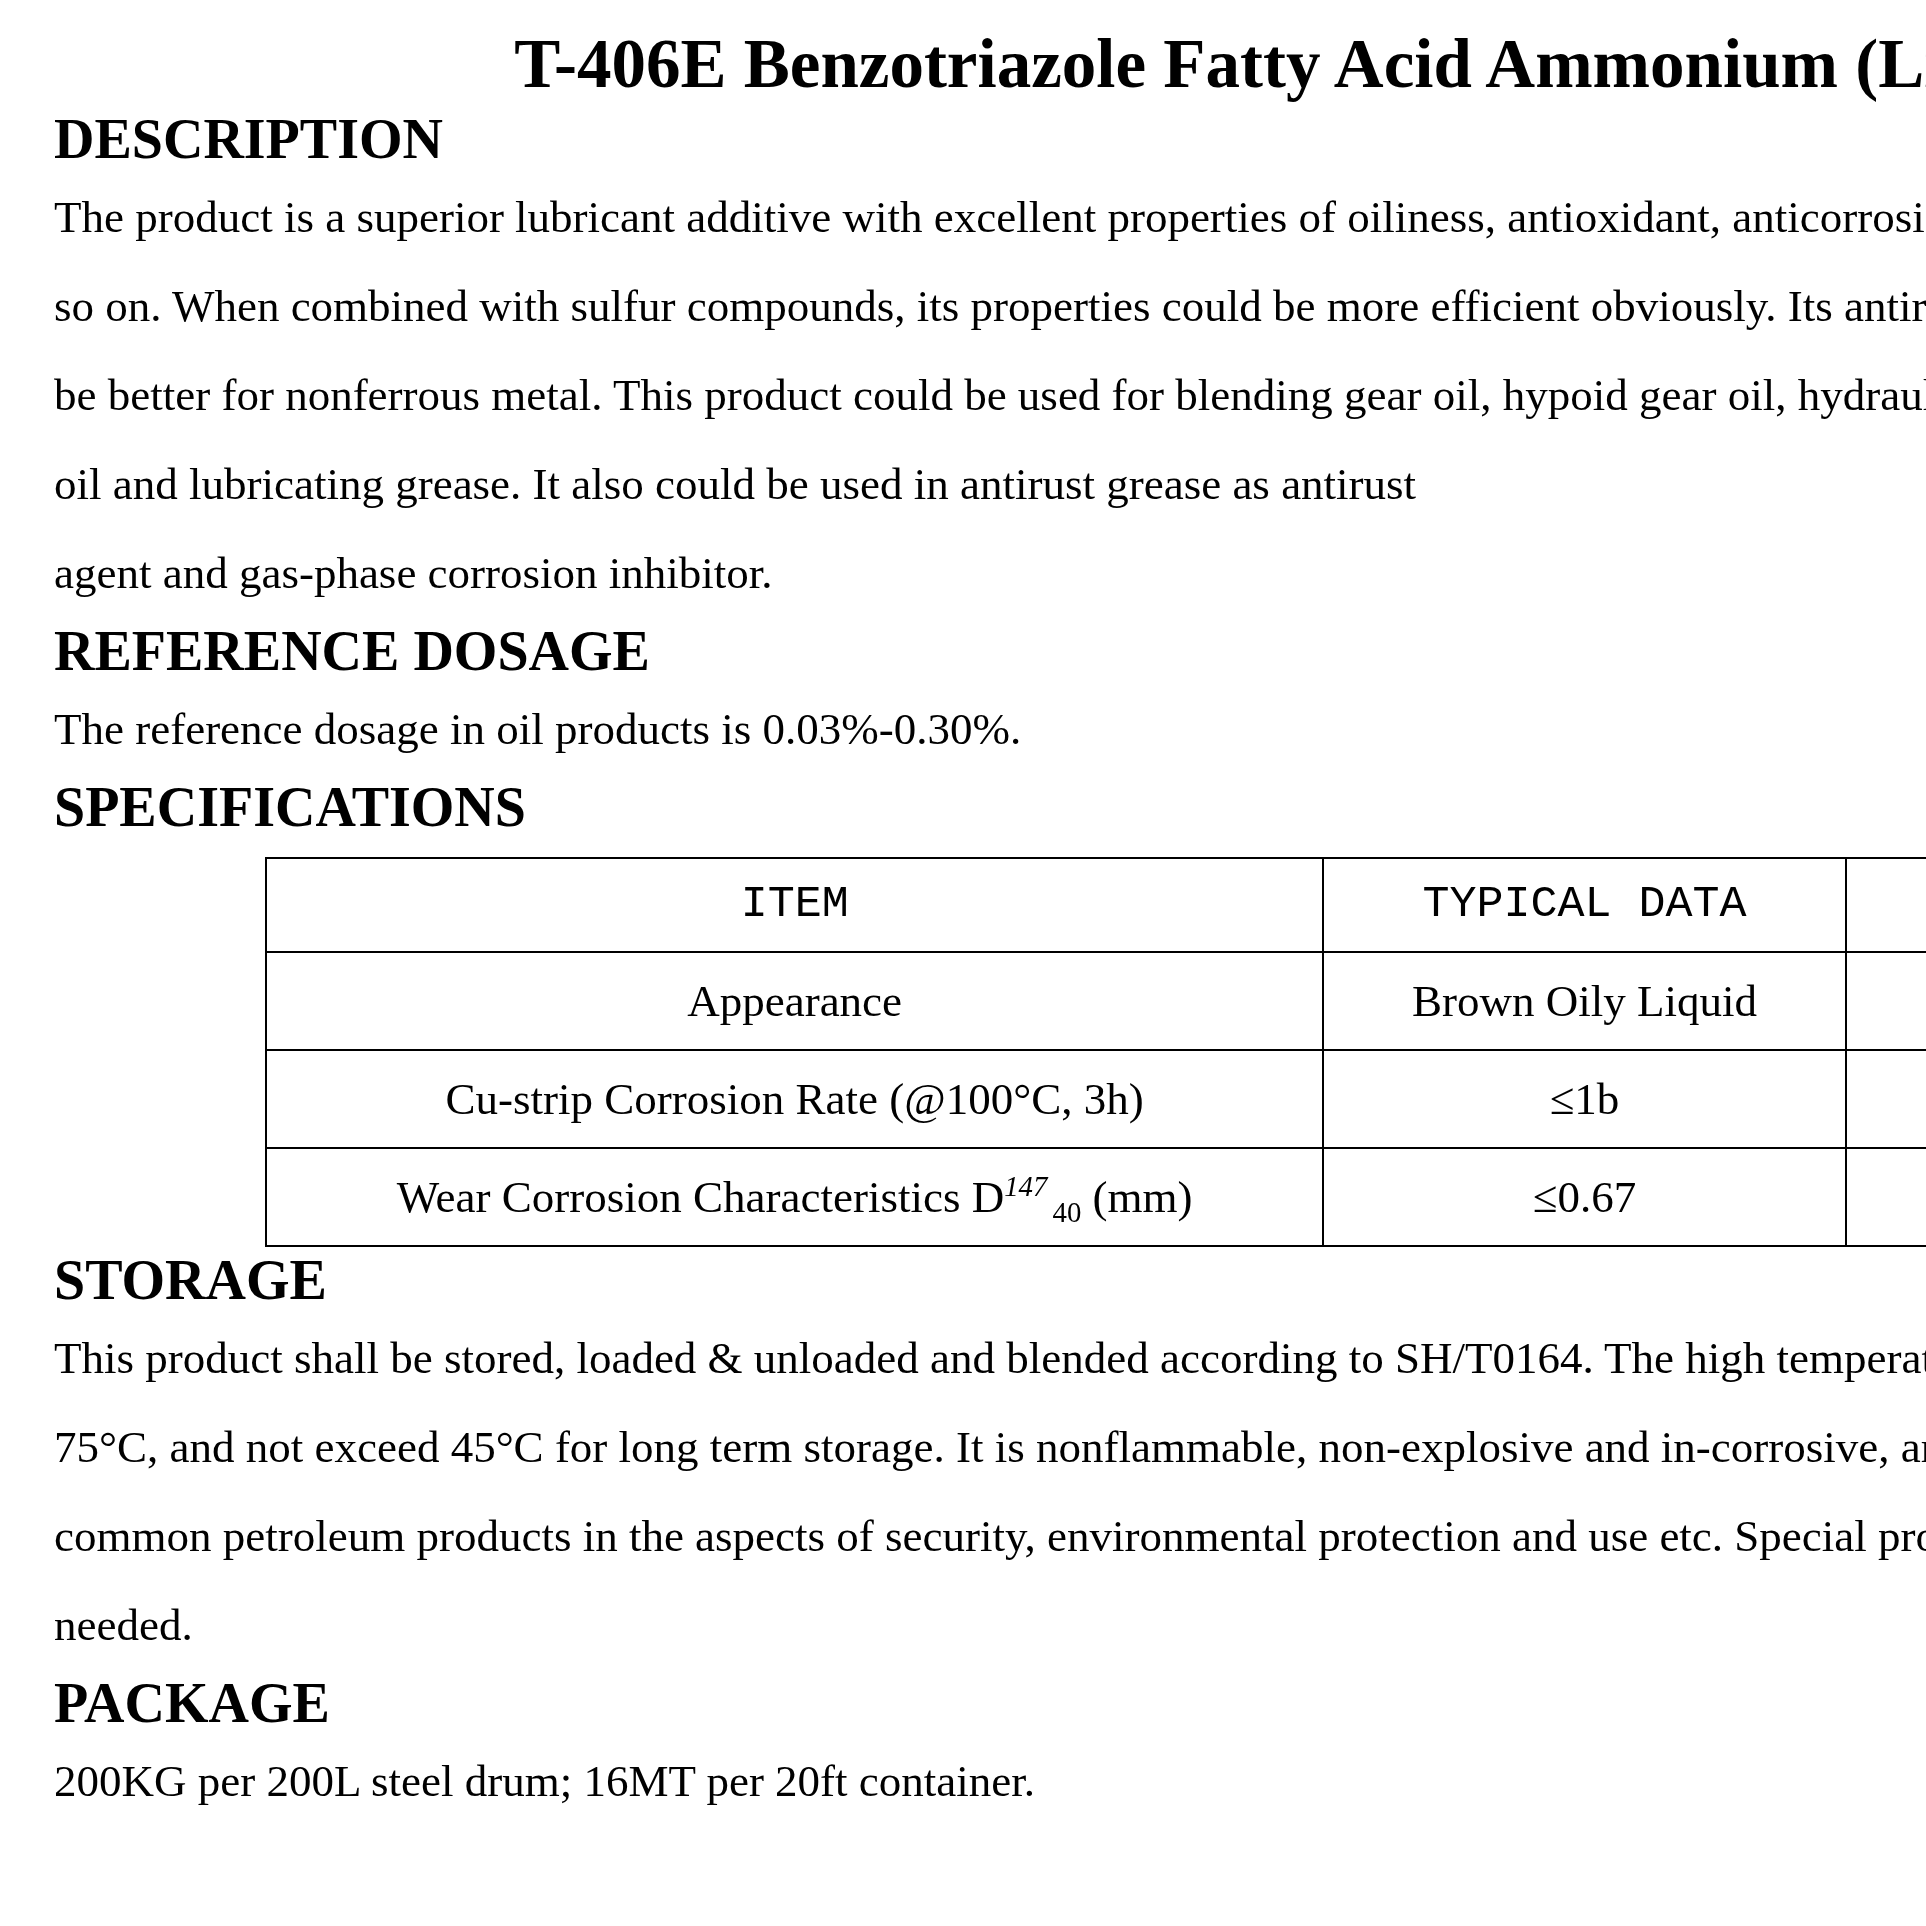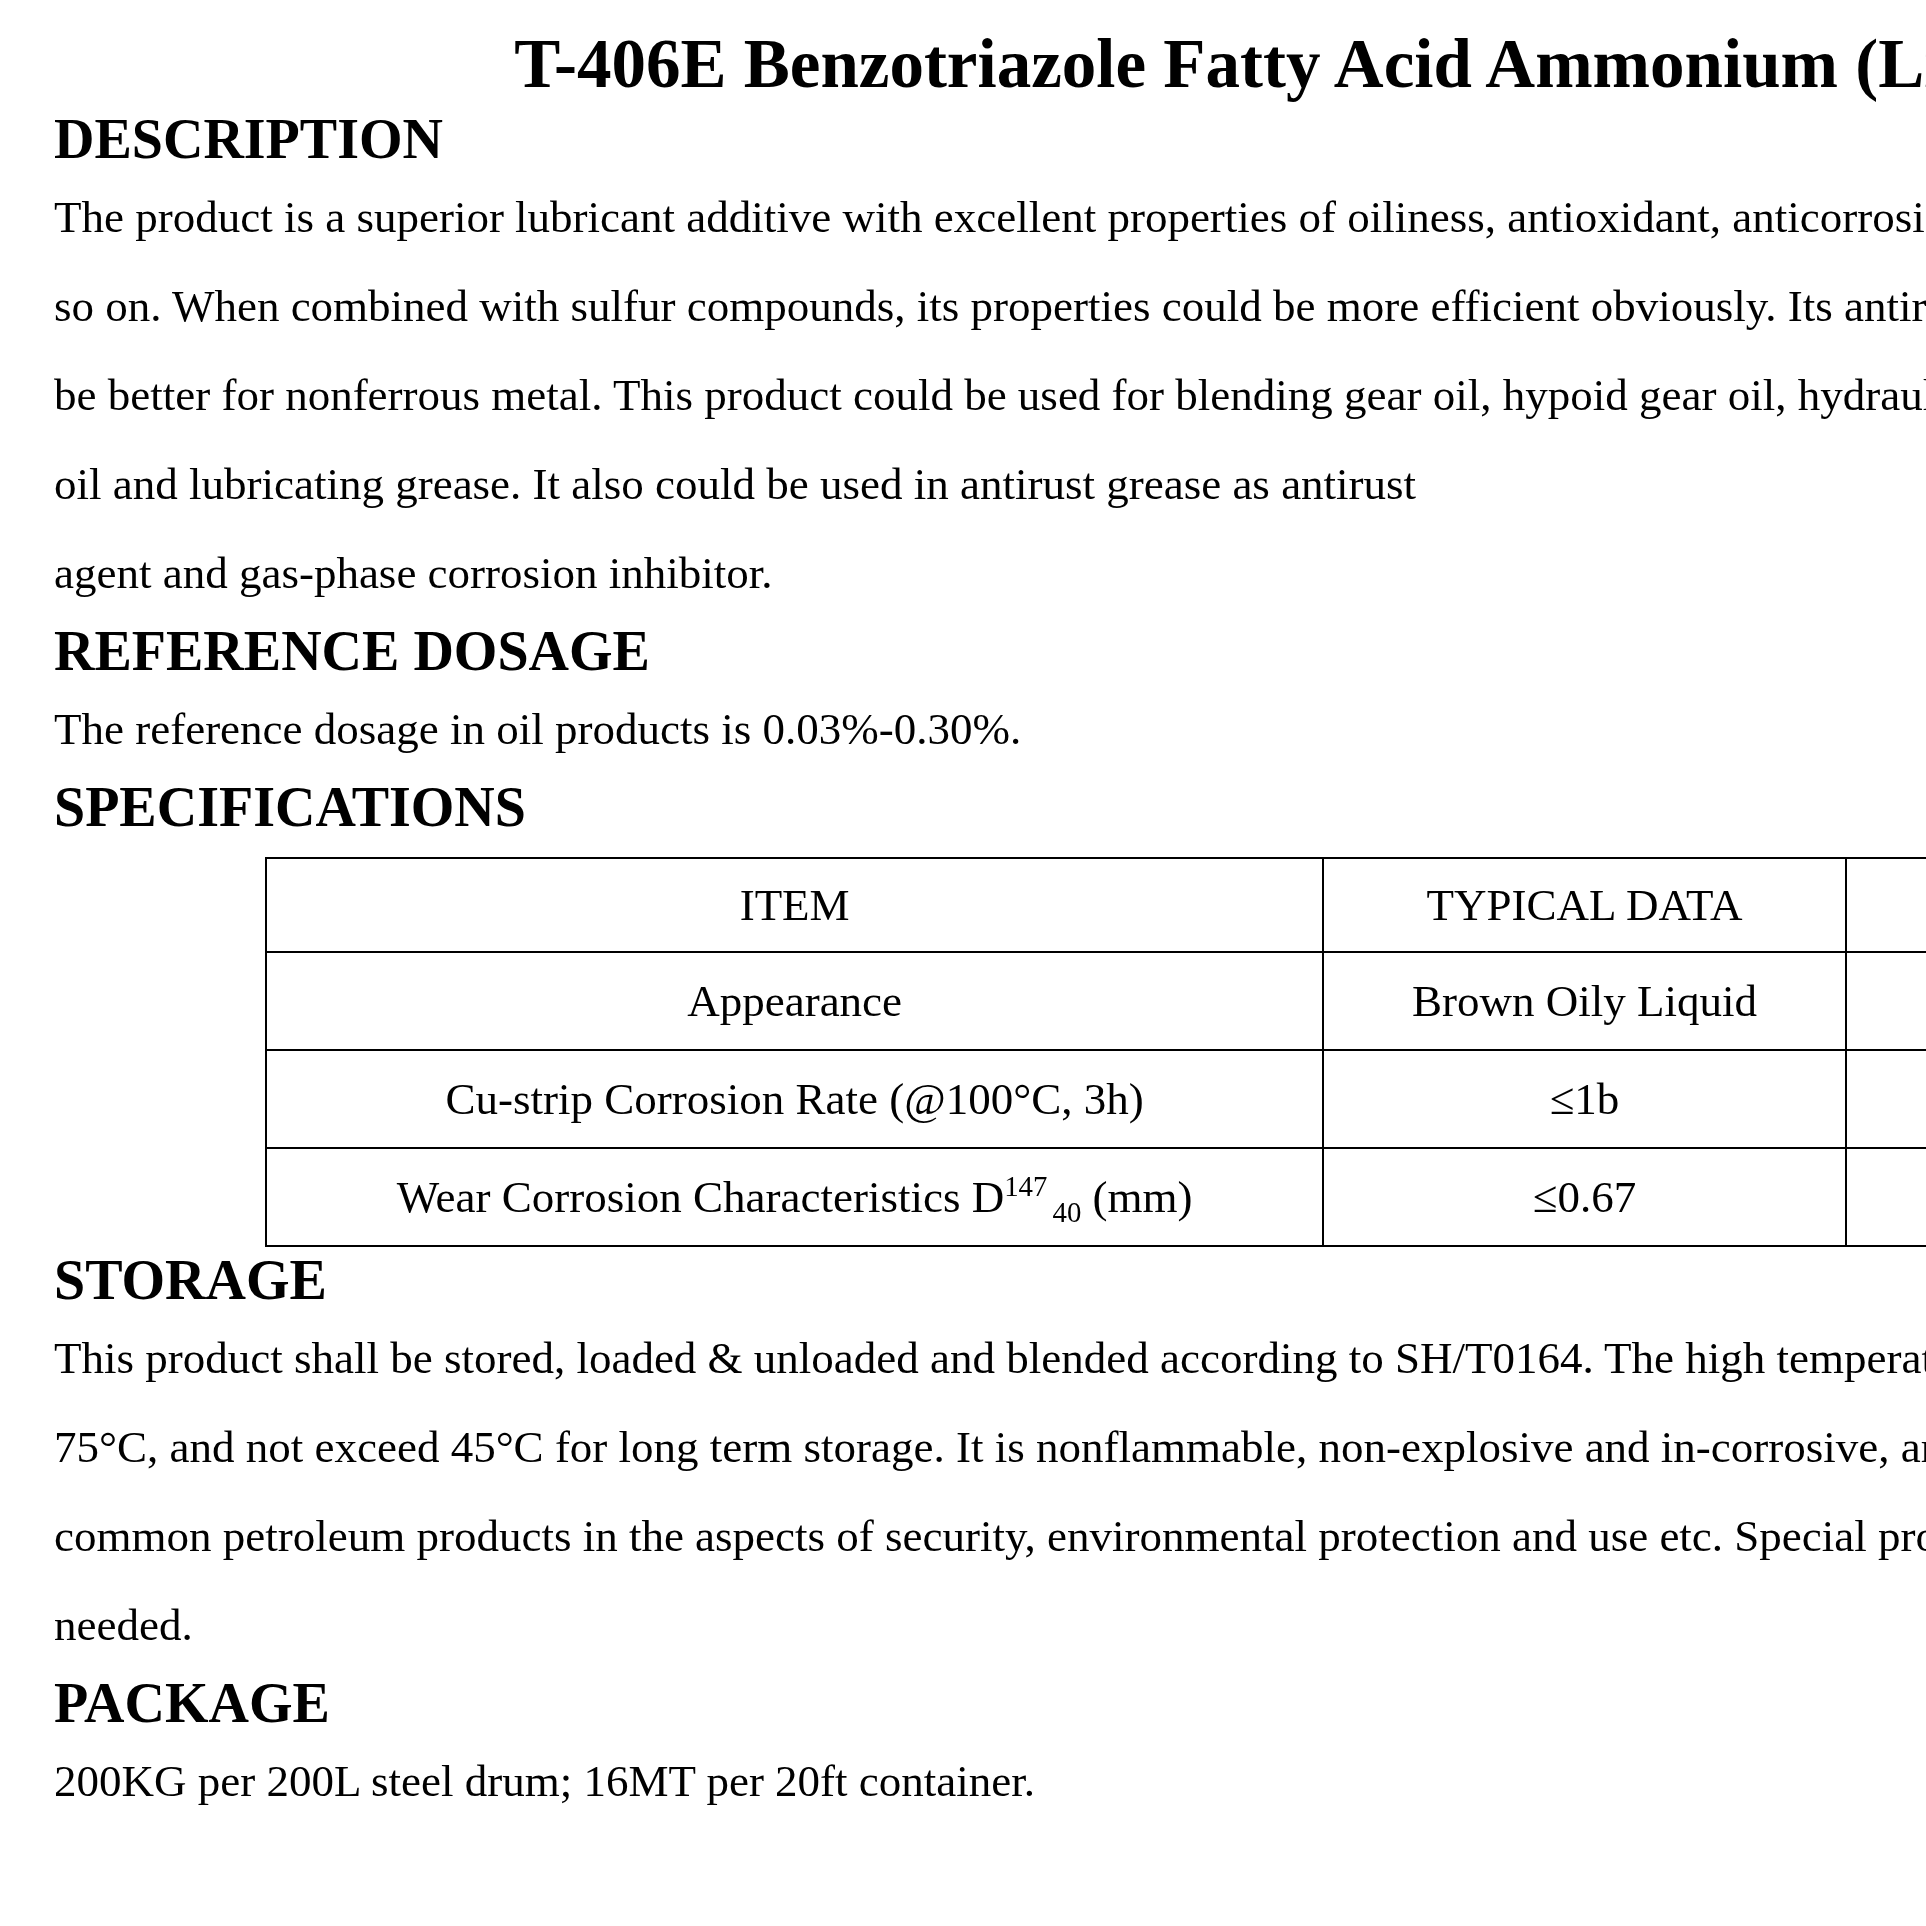--- a/index.html
+++ b/index.html
@@ -59,30 +59,31 @@
   }
   table.spec-table th,
   table.spec-table td {
     border: 2.7px solid #000000;
     font-size: 45px;
     font-weight: normal;
     text-align: center;
     vertical-align: middle;
     padding: 0 7.7px;
   }
-  table.spec-table th { height: 92px; }
+  table.spec-table th { height: 92px; font-family: Liberation Mono, monospace; }
   table.spec-table td { height: 96px; text-align: center; }
   col.col-item    { width: 51.2%; }
   col.col-typical { width: 25.3%; }
   col.col-method  { width: 23.5%; }
 
   .cell-sup {
     font-size: 64%;
     vertical-align: super;
     line-height: 0;
+    font-style: italic;
   }
   .cell-sub {
     font-size: 64%;
     vertical-align: sub;
     line-height: 0;
     margin-left: 0.18em;
   }
 </style>
 </head>
 <body>

